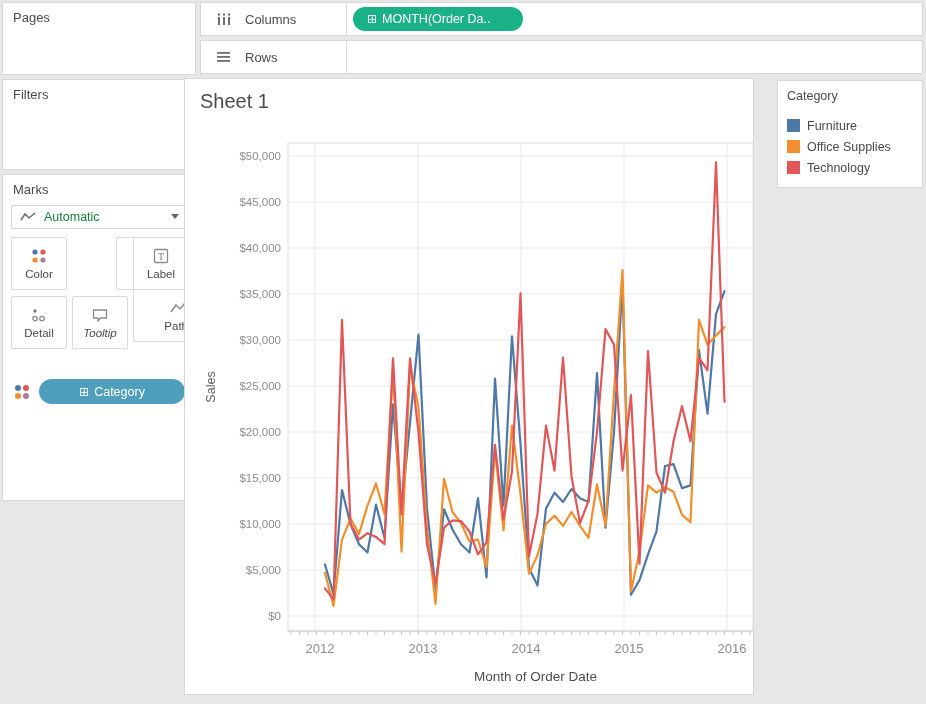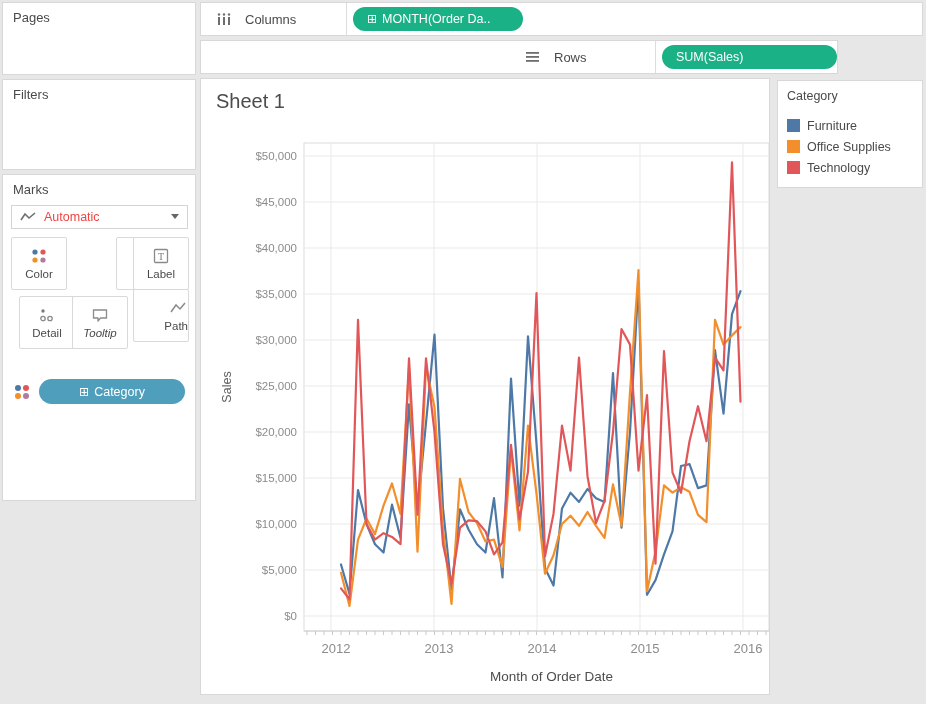--- a/index.html
+++ b/index.html
@@ -22,21 +22,21 @@
     color:#fff; font-size:12.5px; display:flex; align-items:center;
     padding:0 14px; margin-left:6px; white-space:nowrap;
   }
   .pill .boxplus { margin-right:5px; font-size:12px; }
 
   
   .dropdown {
     position:absolute; left:8px; top:30px; width:177px; height:24px;
     border:1px solid #d4d4d4; background:#fff; display:flex; align-items:center;
   }
-  .dropdown .txt { margin-left:7px; font-size:12.5px; color:#ef4444; }
+  .dropdown .txt { margin-left:7px; font-size:12.5px; color:#15803d; }
   .dropdown .caret { position:absolute; right:8px; top:8px; width:0; height:0;
     border-left:4px solid transparent; border-right:4px solid transparent; border-top:5px solid #666; }
   .mark-btn {
     position:absolute; width:56px; height:53px; border:1px solid #d9d9d9; border-radius:2px;
     background:#fff; display:flex; flex-direction:column; align-items:center;
   }
   .mark-btn .lbl { font-size:11.5px; color:#4a4a4a; margin-top:2px; }
   .mark-btn .ic { margin-top:8px; width:20px; height:20px; }
   .cat-pill {
     position:absolute; left:36px; top:204px; width:146px; height:25px; border-radius:13px;
@@ -94,21 +94,21 @@
           </svg></span>
         <span class="lbl">Size</span>
       </div>
       <div class="mark-btn" style="left: 130px; top: 62px;">
         <span class="ic"><svg width="20" height="20" viewBox="0 0 20 20">
             <rect x="3.5" y="3.5" width="13" height="13" rx="1" fill="none" stroke="#8a8a8a" stroke-width="1.3"></rect>
             <text x="10" y="13.6" font-size="10" fill="#7a7a7a" text-anchor="middle" font-family="Liberation Serif,serif">T</text>
           </svg></span>
         <span class="lbl">Label</span>
       </div>
-      <div class="mark-btn" style="left: 16px; top: 121px; text-align: center;">
+      <div class="mark-btn" style="left: 8px; top: 121px; text-align: center;">
         <span class="ic"><svg width="20" height="20" viewBox="0 0 20 20">
             <circle cx="6" cy="6" r="1.7" fill="#7a7a7a"></circle>
             <circle cx="6" cy="13.5" r="2.2" fill="none" stroke="#8a8a8a" stroke-width="1.3"></circle>
             <circle cx="13" cy="13.5" r="2.2" fill="none" stroke="#8a8a8a" stroke-width="1.3"></circle>
           </svg></span>
         <span class="lbl">Detail</span>
       </div>
       <div class="mark-btn" style="left: 69px; top: 121px; font-style: italic;">
         <span class="ic"><svg width="20" height="20" viewBox="0 0 20 20">
             <path d="M3.5 5 h13 v8 h-6 l-2.5 3 v-3 h-4.5 z" fill="none" stroke="#8a8a8a" stroke-width="1.3" stroke-linejoin="round"></path>
@@ -150,37 +150,34 @@
       </svg>
     </span>
     <span class="txt">Columns</span>
   </div>
   <div class="pill" style="width:170px;">
     <span class="boxplus">⊞</span>
     <span>MONTH(Order Da..</span>
   </div>
 </div>
 
-<div class="card shelf" style="left:200px;top:40px;width:638px;height:34px;justify-content:flex-end;">
+<div class="card shelf" style="left:200px;top:40px;width:723px;height:34px;">
   <div class="shelf-label">
     <span class="shelf-icon">
       <svg width="18" height="16" viewBox="0 0 18 16">
         <rect x="2" y="3" width="13" height="1.8" fill="#6e6e6e"></rect>
         <rect x="2" y="7" width="13" height="1.8" fill="#6e6e6e"></rect>
         <rect x="2" y="11" width="13" height="1.8" fill="#6e6e6e"></rect>
       </svg>
     </span>
     <span class="txt">Rows</span>
   </div>
-  <div class="pill" style="width:175px;">
-    <span>SUM(Sales)</span>
-  </div>
-</div>
-
-<div class="card" style="left:200px;top:78px;width:570px;height:617px;">
+</div>
+
+<div class="card" style="left:184px;top:78px;width:570px;height:617px;">
   <div class="sheet-title">Sheet 1</div>
   <svg id="chart-svg" width="568" height="615" viewBox="0 0 568 615" style="position:absolute;left:0;top:0;">
       <rect x="103" y="64" width="465" height="488" fill="none" stroke="#dcdcdc" stroke-width="1"></rect>
       <line x1="130" y1="64" x2="130" y2="552" stroke="#e9e9e9" stroke-width="1"></line>
       <text x="135" y="574" text-anchor="middle" font-size="13" fill="#8c8c8c">2012</text>
       <line x1="233" y1="64" x2="233" y2="552" stroke="#e9e9e9" stroke-width="1"></line>
       <text x="238" y="574" text-anchor="middle" font-size="13" fill="#8c8c8c">2013</text>
       <line x1="336" y1="64" x2="336" y2="552" stroke="#e9e9e9" stroke-width="1"></line>
       <text x="341" y="574" text-anchor="middle" font-size="13" fill="#8c8c8c">2014</text>
       <line x1="439" y1="64" x2="439" y2="552" stroke="#e9e9e9" stroke-width="1"></line>

